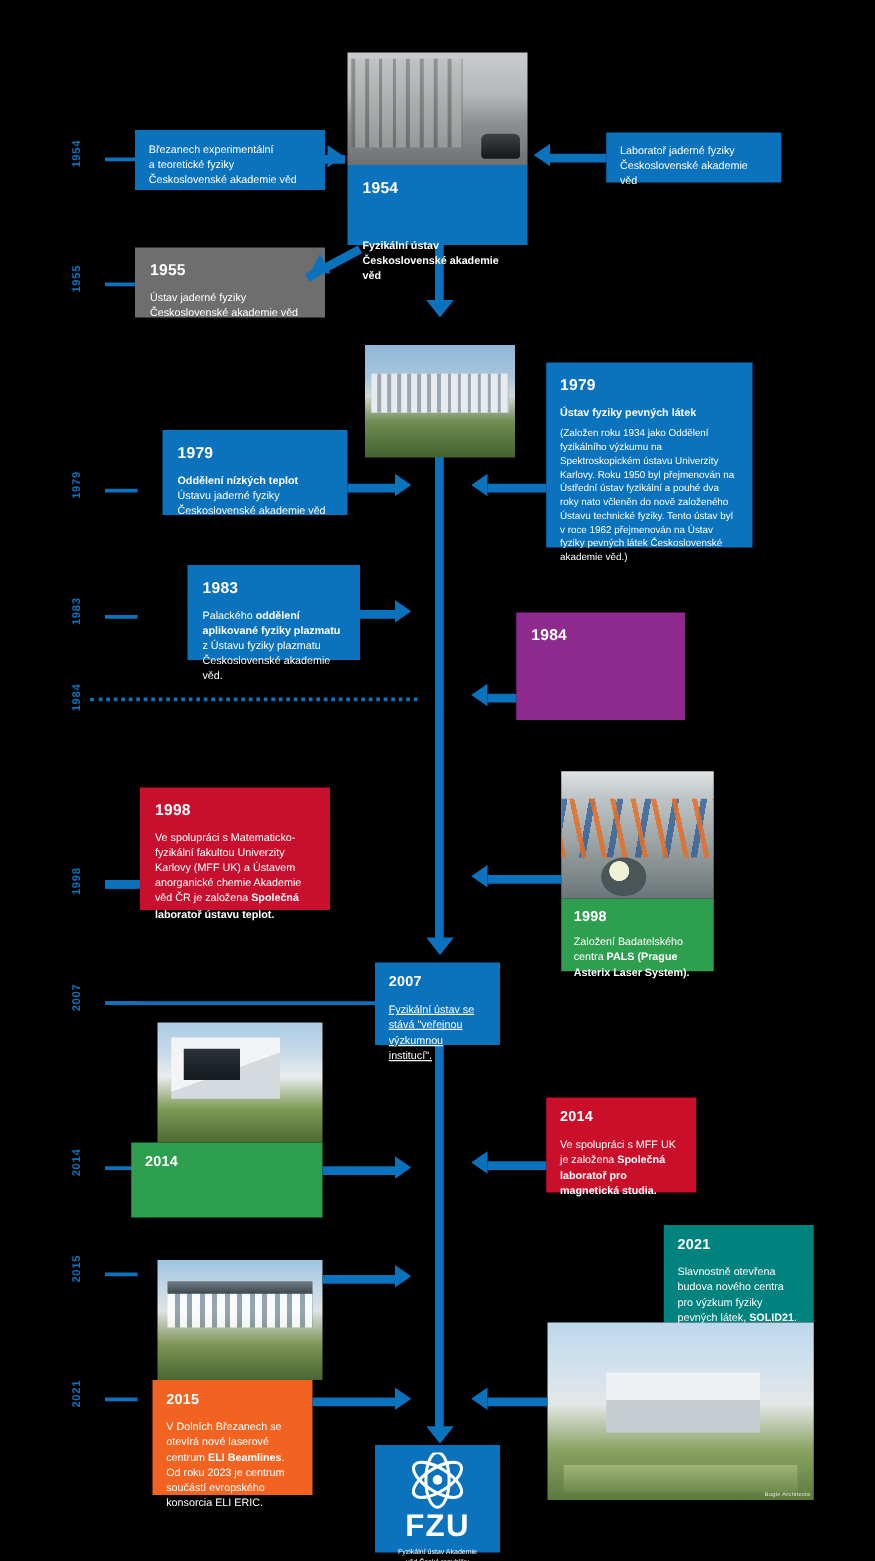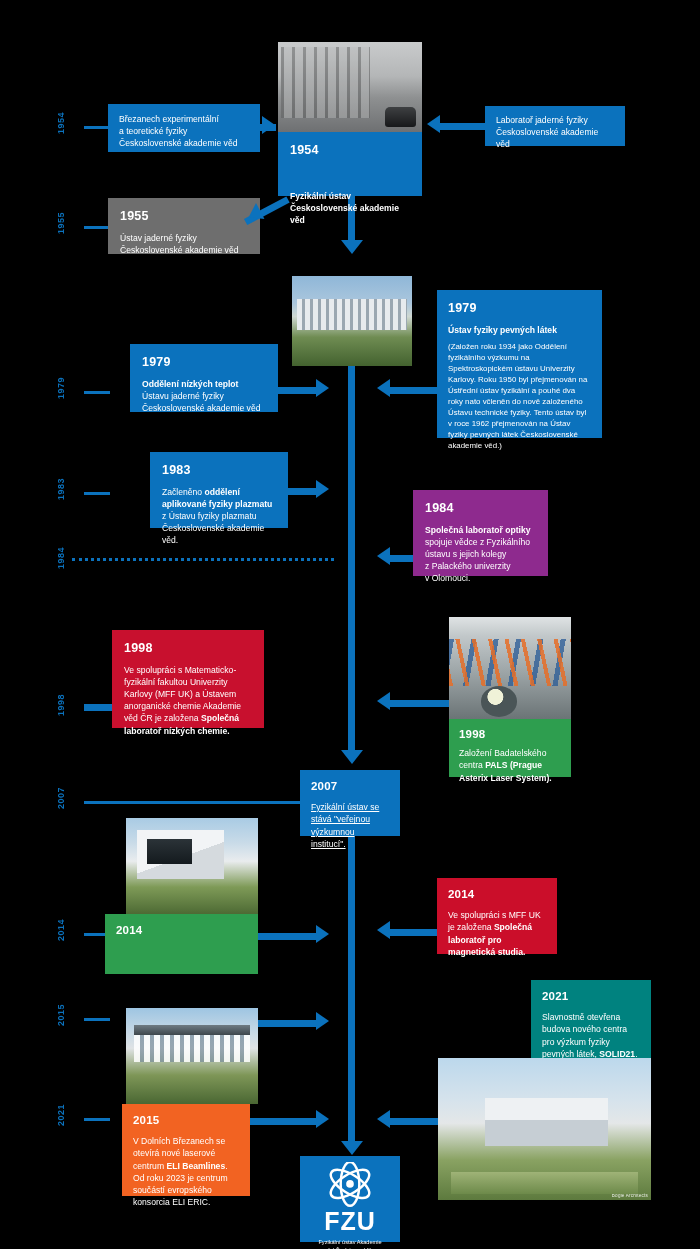--- a/index.html
+++ b/index.html
@@ -254,42 +254,37 @@
     <span class="yr">1979</span>
     <span class="bd" style="font-weight:bold;">Oddělení nízkých teplot</span>
     <span class="bd" style="white-space:pre-line;">Ústavu jaderné fyziky
 Československé akademie věd</span>
   </div>
   <div class="hline thick" style="left:278px; top:387px; width:38px;"></div>
   <div class="arrow-r" style="left:316px; top:379px;"></div>
 
   <div class="card blue" style="left:150px; top:452px; width:138px; height:76px;">
     <span class="yr">1983</span>
-    <span class="bd"><span>Začleněno </span><b style="white-space:pre-line;">oddělení
+    <span class="bd"><span>Palackého </span><b style="white-space:pre-line;">oddělení
 aplikované fyziky plazmatu</b><span style="white-space:pre-line;">
 z Ústavu fyziky plazmatu
 Československé akademie věd.</span></span>
   </div>
   <div class="hline thick" style="left:288px; top:488px; width:28px;"></div>
   <div class="arrow-r" style="left:316px; top:480px;"></div>
 
   <div class="card purple" style="left:413px; top:490px; width:135px; height:86px;">
     <span class="yr">1984</span>
-    <span class="bd"><b>Společná laboratoř optiky</b><span style="white-space:pre-line;">
-spojuje vědce z Fyzikálního
-ústavu s jejich kolegy
-z Palackého univerzity
-v Olomouci.</span></span>
   </div>
   <div class="hline thick" style="left:390px; top:555px; width:23px;"></div>
   <div class="arrow-l" style="left:377px; top:547px;"></div>
 
   <div class="card red" style="left:112px; top:630px; width:152px; height:98px;">
     <span class="yr">1998</span>
-    <span class="bd"><span>Ve spolupráci s Matematicko-fyzikální fakultou Univerzity Karlovy (MFF UK) a Ústavem anorganické chemie Akademie věd ČR je založena </span><b>Společná laboratoř nízkých chemie.</b></span>
+    <span class="bd"><span>Ve spolupráci s Matematicko-fyzikální fakultou Univerzity Karlovy (MFF UK) a Ústavem anorganické chemie Akademie věd ČR je založena </span><b>Společná laboratoř ústavu teplot.</b></span>
   </div>
   <div class="hline thick" style="left:84px; top:704px; width:28px;"></div>
 
   <div class="photo ph-pals" style="left:449px; top:617px; width:122px; height:102px;"></div>
   <div class="card green" style="left:449px; top:719px; width:122px; height:58px; padding:8px 10px;">
     <span class="yr" style="font-size:11.5px; margin-bottom:5px;">1998</span>
     <span class="bd"><span>Založení Badatelského centra </span><b>PALS (Prague Asterix Laser System).</b></span>
   </div>
   <div class="hline thick" style="left:390px; top:700px; width:59px;"></div>
   <div class="arrow-l" style="left:377px; top:692px;"></div>

